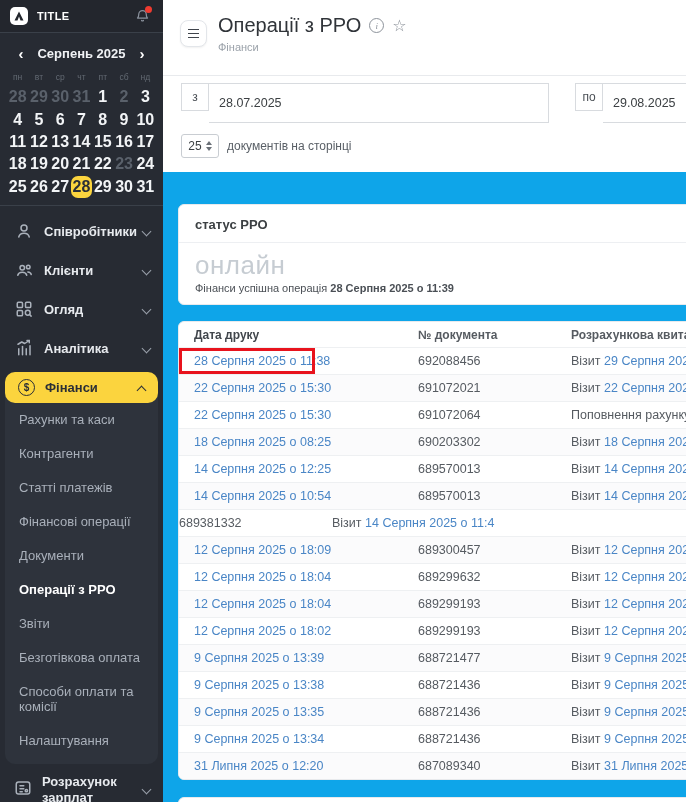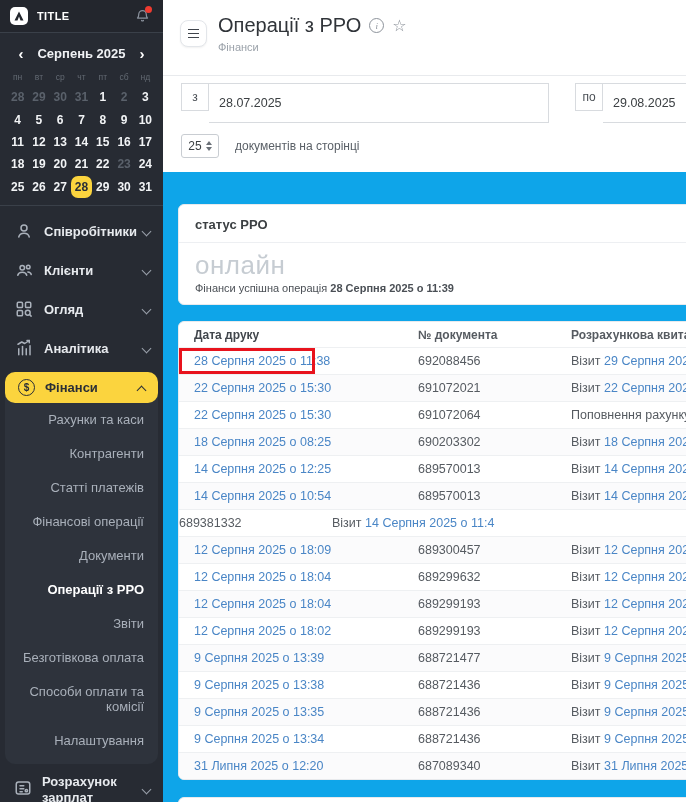--- a/index.html
+++ b/index.html
@@ -19,41 +19,41 @@
   .bell .dot { position:absolute; right:-1px; top:-2px; width:7px; height:7px;
     border-radius:50%; background:#ef3b30; }
 
   .calendar { border-bottom:1px solid #3a4049; padding-bottom:7px; }
   .cal-nav { display:flex; align-items:center; margin:12px 14px 5px; }
   .cal-arrow { color:#fff; font-size:15px; font-weight:700; width:14px; text-align:center; cursor:pointer; }
   .cal-month { flex:1; text-align:center; font-size:13px; font-weight:700; color:#f0f2f5; }
   .cal-weekdays, .cal-grid { display:grid; grid-template-columns:repeat(7,1fr); margin:0 7px; }
   .cal-wd { text-align:center; font-size:8.5px; color:#626972; padding:5px 0 4px; }
   .cal-day { height:22.4px; display:flex; align-items:center; justify-content:center;
-    font-size:12px; font-weight:700; color:#f2f4f6; border-radius:7px; }
+    font-size:16px; font-weight:700; color:#f2f4f6; border-radius:7px; }
   .cal-day.dim { color:#5a616b; }
   .cal-day.selected { background:#fbd43e; color:#2b2f36; }
 
   .menu { padding-top:6px; }
   .menu-item { display:flex; align-items:center; height:39px; padding:0 12px 0 14px; cursor:pointer; }
   .menu-item .mi-icon { width:20px; display:flex; justify-content:center; }
   .menu-item .mi-label { flex:1; margin-left:10px; font-size:13px; font-weight:700; color:#e7eaee; line-height:15px; }
   .chev { width:9px; height:9px; display:inline-block; position:relative; }
   .chev::before { content:""; position:absolute; left:1px; top:1px; width:6px; height:6px;
     border-right:1.6px solid #9aa1ab; border-bottom:1.6px solid #9aa1ab; transform:rotate(45deg); }
   .chev.up::before { transform:rotate(-135deg); top:4px; border-color:#2b2f36; }
 
   .submenu-panel { margin:4px 5px 0; background:#2e333c; border-radius:10px; padding-bottom:6px; }
   .finance-pill { display:flex; align-items:center; height:31px; background:#fbd43e;
     border-radius:10px; padding:0 12px 0 13px; cursor:pointer; }
   .cash { width:17px; height:17px; border:1.5px solid #2b2f36; border-radius:50%;
     display:flex; align-items:center; justify-content:center;
     font-size:10px; font-weight:700; color:#2b2f36; }
   .finance-pill .mi-label { flex:1; margin-left:10px; font-size:13px; font-weight:700; color:#2b2f36; }
-  .sub-item { padding:9.5px 14px; font-size:13px; color:#a9b0ba; cursor:pointer; line-height:15px;text-align:right; }
+  .sub-item { padding:9.5px 14px; font-size:13px; color:#a9b0ba; cursor:pointer; line-height:15px; }
   .sub-item.active { color:#ffffff; font-weight:700; }
 
   .payroll { display:flex; align-items:center; padding:10px 12px 0 14px; cursor:pointer; }
   .payroll .mi-label { flex:1; margin-left:10px; font-size:13px; font-weight:700; color:#e7eaee; line-height:16px; width:80px; }
 
   
   .main { position:absolute; left:163px; top:0; width:523px; height:802px; }
   .page-header { position:relative; height:76px; background:#fff; border-bottom:1px solid #e8eaed; }
   .burger { position:absolute; left:17px; top:20px; width:27px; height:27px; background:#fff;
     border:1px solid #e3e6ea; border-radius:8px; box-shadow:0 1px 2px rgba(0,0,0,.06);
@@ -79,21 +79,21 @@
   .dinput.from { width:340px; }
   .dinput.to { width:140px; }
   .pagesize { position:absolute; left:18px; top:58px; display:flex; align-items:center; }
   .psbox { width:38px; height:24px; border:1px solid #c9cdd2; border-radius:3px;
     display:flex; align-items:center; justify-content:center; gap:4px; font-size:12px;
     color:#3c4043; cursor:pointer; }
   .updown { display:flex; flex-direction:column; gap:2px; }
   .updown b { width:0; height:0; border-left:3px solid transparent; border-right:3px solid transparent; }
   .updown .u { border-bottom:4px solid #6a7077; }
   .updown .d { border-top:4px solid #6a7077; }
-  .pstext { margin-left:16px; font-size:12px; color:#5a6067; }
+  .pstext { margin-left:8px; font-size:12px; color:#5a6067; }
 
   .content { position:relative; height:630px; background:#0ea5e9; padding:32px 0 0 15px; }
   .card { background:#fff; border:1px solid #e8eaed; border-radius:6px; width:620px; }
 
   .status-head { padding:12px 16px 10px; font-size:13px; font-weight:700; color:#3c4043;
     border-bottom:1px solid #edeff2; }
   .status-body { padding:7px 16px 10px; }
   .status-state { font-size:26px; font-weight:300; color:#c6ccd2; letter-spacing:.5px; line-height:30px; }
   .status-lastop { font-size:11px; color:#4a4f55; margin-top:2px; }
   .status-lastop b { font-weight:700; }

